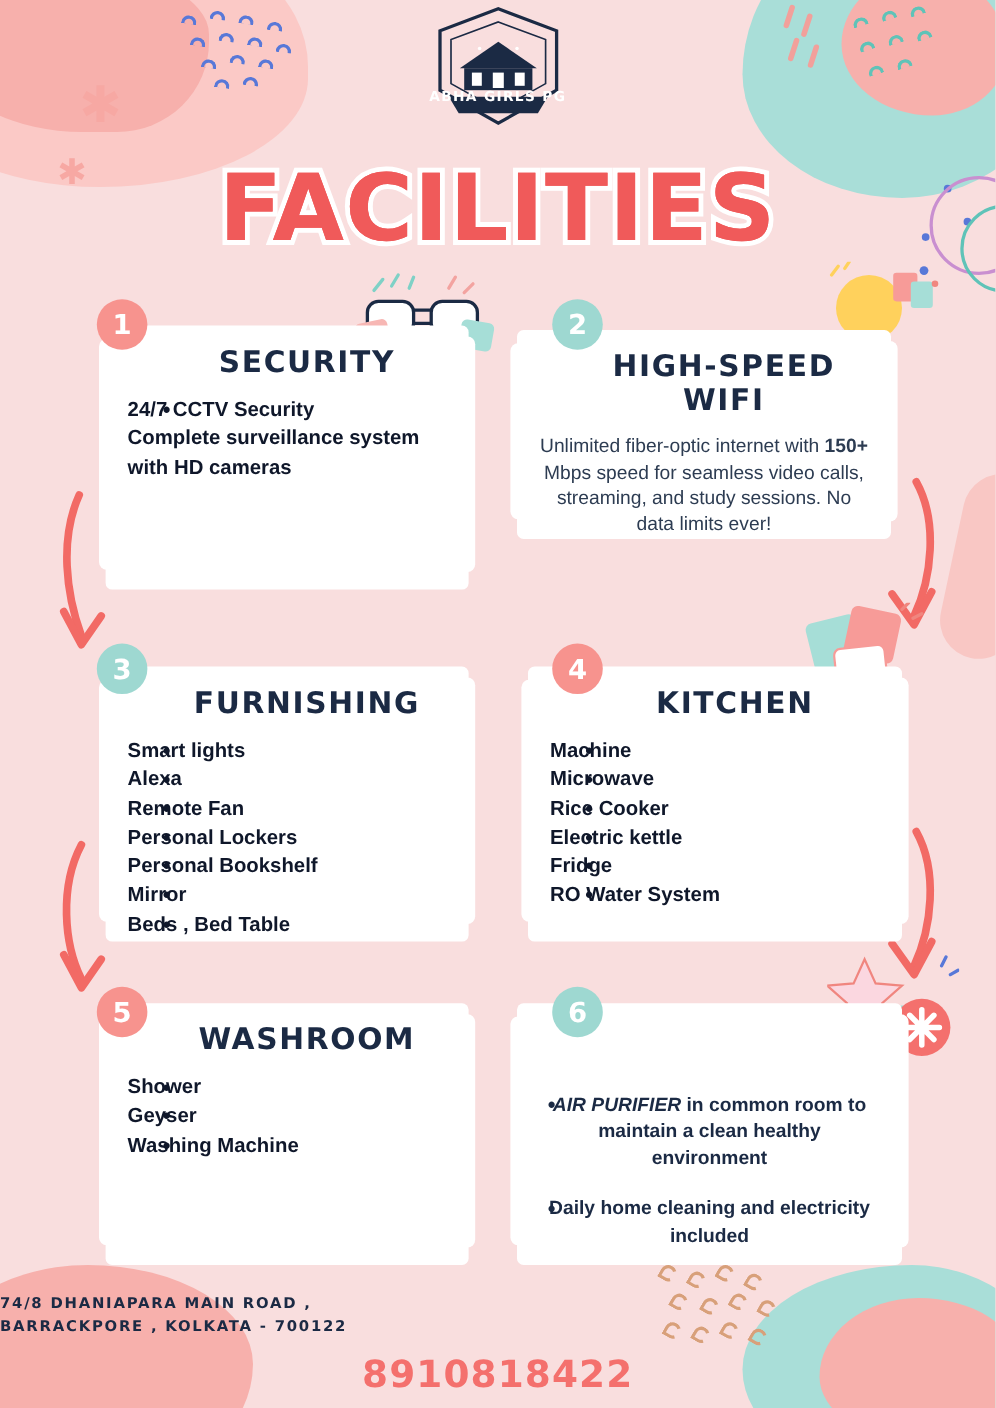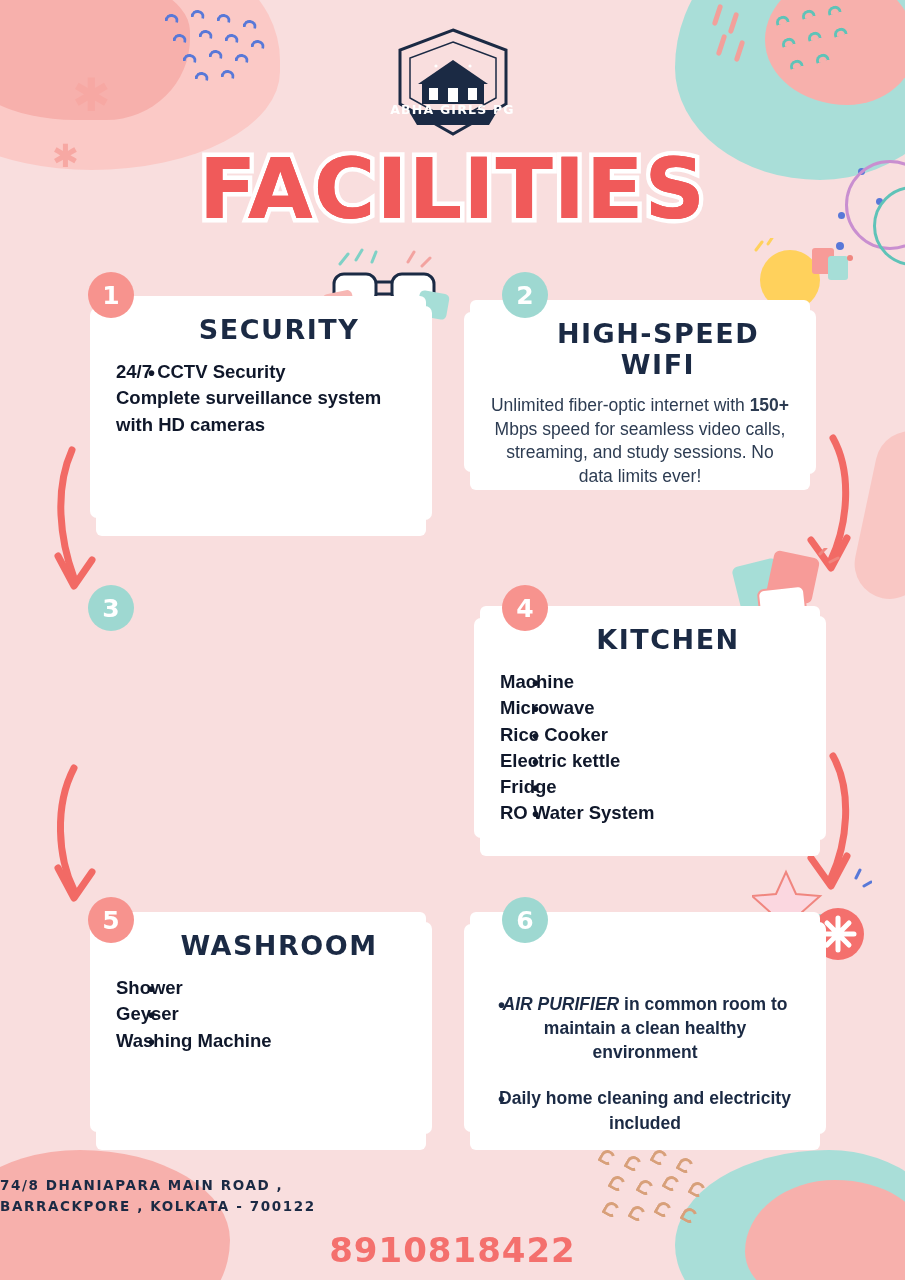--- a/index.html
+++ b/index.html
@@ -91,21 +91,21 @@
     position: absolute; width: 5px; height: 22px; background: #f2a09b; border-radius: 3px;
   }
 
   
   .squig { position: absolute; width: 15px; height: 15px;
            border: 3px solid #d8a07a; border-radius: 50% 50% 50% 0;
            border-right-color: transparent; transform: rotate(30deg); }
 
   
   #logo {
-    position: absolute; top: 26px; left: 50%; transform: translateX(-50%);
+    position: absolute; top: 4px; left: 50%; transform: translateX(-50%);
     width: 130px; height: 120px;
     text-align: center;
   }
   #logo svg { display:block; }
 
   
   #title {
     position: absolute; top: 140px; left: 0; right: 0;
     text-align: center;
     font-family: "DejaVu Sans", sans-serif;
@@ -403,20 +403,34 @@
   <div class="card" style="left:470px; top:300px; width:340px; height:190px;">
     <div class="card-inner">
       <div class="card-title shift-r">HIGH-SPEED WIFI</div>
       <div class="body-text">
         <span>Unlimited fiber-optic internet with </span><b>150+</b><span> Mbps speed for seamless video calls, streaming, and study sessions. No data limits ever!</span>
       </div>
     </div>
   </div>
 
   <div class="badge teal" style="left:88px; top:585px;">3</div>
+  <div class="card" style="left:96px; top:606px; width:330px; height:250px;">
+    <div class="card-inner">
+      <div class="card-title shift-r">FURNISHING</div>
+      <ul class="bullets">
+        <li>Smart lights</li>
+        <li>Alexa</li>
+        <li>Remote Fan</li>
+        <li>Personal Lockers</li>
+        <li>Personal Bookshelf</li>
+        <li>Mirror</li>
+        <li>Beds , Bed Table</li>
+      </ul>
+    </div>
+  </div>
 
   <div class="badge pink" style="left:502px; top:585px;">4</div>
   <div class="card" style="left:480px; top:606px; width:340px; height:250px;">
     <div class="card-inner">
       <div class="card-title shift-r">KITCHEN</div>
       <ul class="bullets">
         <li>Machine</li>
         <li>Microwave</li>
         <li>Rice Cooker</li>
         <li>Electric kettle</li>

